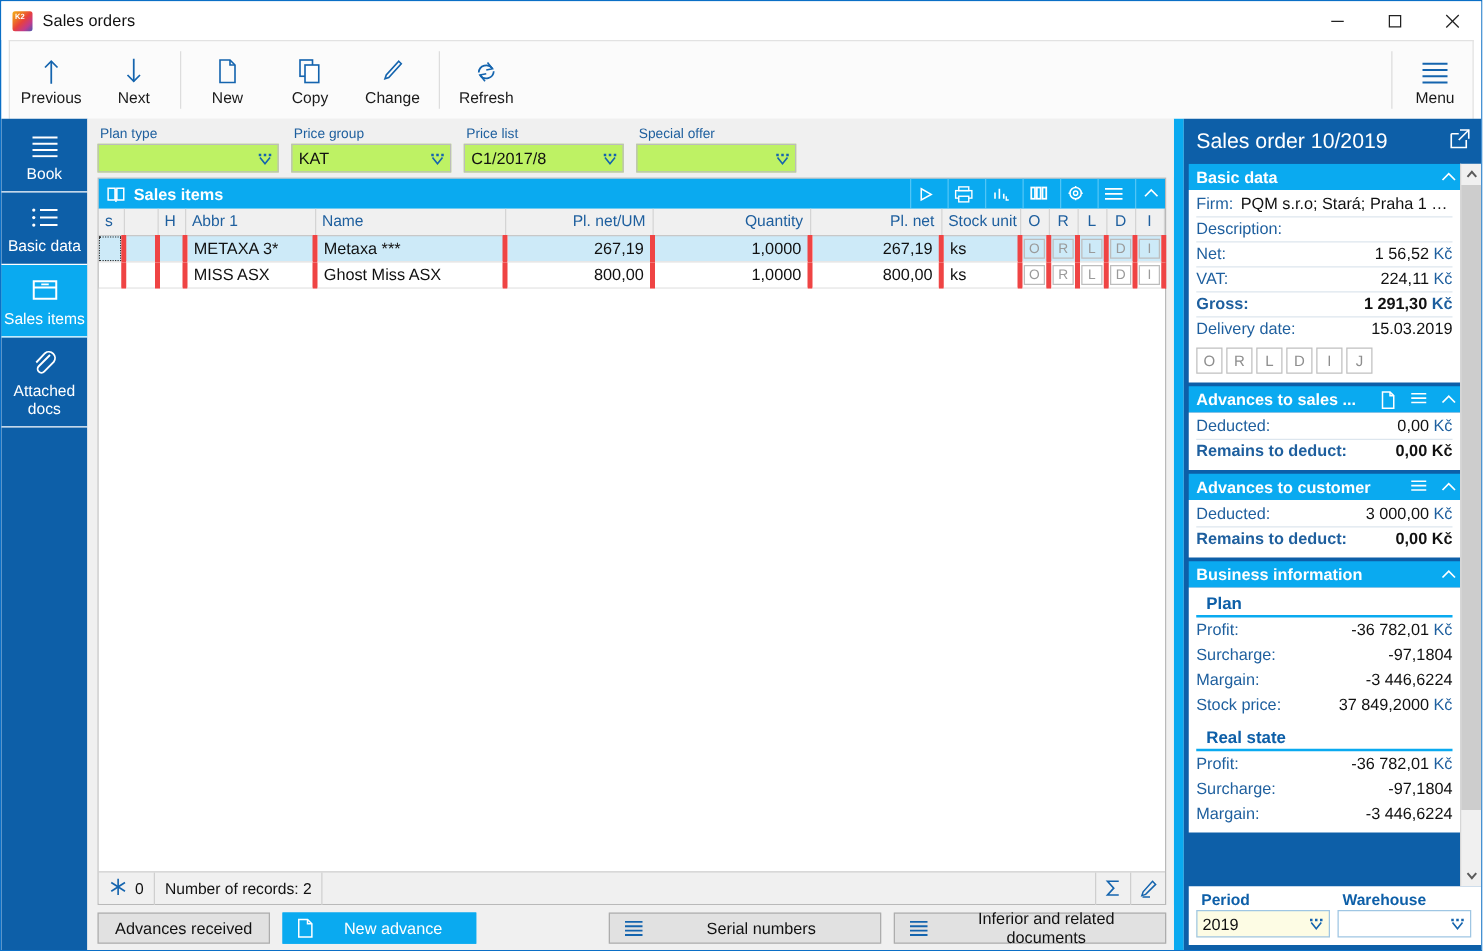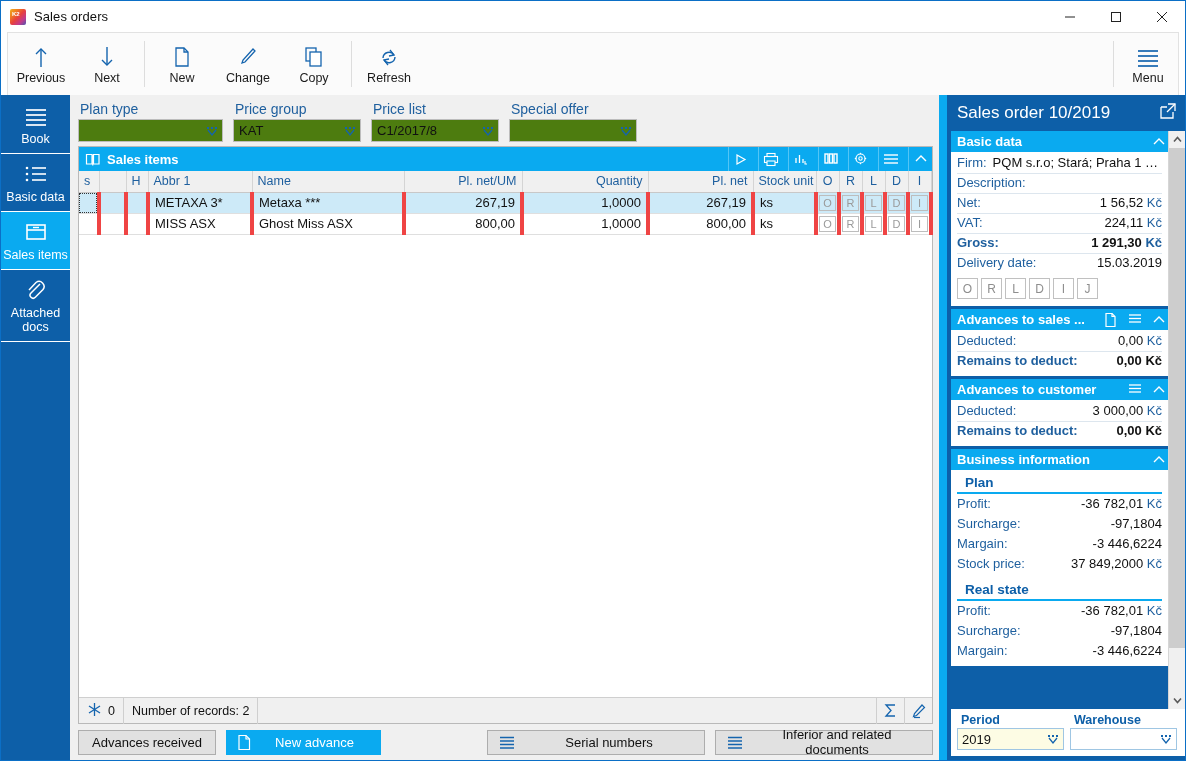--- a/index.html
+++ b/index.html
@@ -125,27 +125,27 @@
     position: relative;
   }
 
   .filterbar {
     padding: 6px 6px 4px 6px;
     display: flex; gap: 10px;
     background: #f0f0f0;
   }
   .field { display: flex; flex-direction: column; }
   .field label {
-    font-size: 14px; color: #1e5f9e;
+    font-size: 11px; color: #1e5f9e;
     margin-bottom: 2px; padding-left: 2px;
   }
   .inp {
     height: 23px;
     border: 1px solid #bcbcbc;
-    background: #4d7c0f;
+    background: #bef264;
     display: flex; align-items: center;
     font-size: 13px; color: #111;
     padding-left: 5px;
     position: relative;
   }
   .inp .val { flex: 1 1 auto; overflow: hidden; white-space: nowrap; }
   .dropglyph {
     width: 20px; height: 21px;
     display: flex; align-items: center; justify-content: center;
     color: #1464ae;
@@ -420,33 +420,33 @@
         <svg width="18" height="22" viewBox="0 0 18 22">
             <path d="M3 2 H11 L15 6 V20 H3 Z" fill="none" stroke="#1464ae" stroke-width="1.3"></path>
             <path d="M11 2 V6 H15" fill="none" stroke="#1464ae" stroke-width="1.3"></path>
           </svg>
       </span>
       <span>New</span>
     </div>
     <div class="tb-btn">
       <span class="glyph">
         <svg width="20" height="22" viewBox="0 0 20 22">
-            <path d="M15 3 L17 5 L7 16 L4 17 L5 14 Z" fill="none" stroke="#1464ae" stroke-width="1.3"></path>
-          </svg>
-      </span>
-      <span>Change</span>
-    </div>
-    <div class="tb-btn">
-      <span class="glyph">
-        <svg width="20" height="22" viewBox="0 0 20 22">
             <rect x="2" y="2" width="10" height="13" fill="none" stroke="#1464ae" stroke-width="1.3"></rect>
             <rect x="6" y="6" width="11" height="14" fill="#fff" stroke="#1464ae" stroke-width="1.3"></rect>
           </svg>
       </span>
       <span>Copy</span>
+    </div>
+    <div class="tb-btn">
+      <span class="glyph">
+        <svg width="20" height="22" viewBox="0 0 20 22">
+            <path d="M15 3 L17 5 L7 16 L4 17 L5 14 Z" fill="none" stroke="#1464ae" stroke-width="1.3"></path>
+          </svg>
+      </span>
+      <span>Change</span>
     </div>
     <div class="tb-sep"></div>
     <div class="tb-btn">
       <span class="glyph">
         <svg width="20" height="22" viewBox="0 0 20 22">
           <path d="M4 12 a6 6 0 0 1 11 -3" fill="none" stroke="#1464ae" stroke-width="1.4"></path>
           <path d="M16 11 a6 6 0 0 1 -11 3" fill="none" stroke="#1464ae" stroke-width="1.4"></path>
           <polyline points="11,4 15,9 10,10" fill="none" stroke="#1464ae" stroke-width="1.3"></polyline>
           <polyline points="9,19 5,14 10,13" fill="none" stroke="#1464ae" stroke-width="1.3"></polyline>
         </svg>

